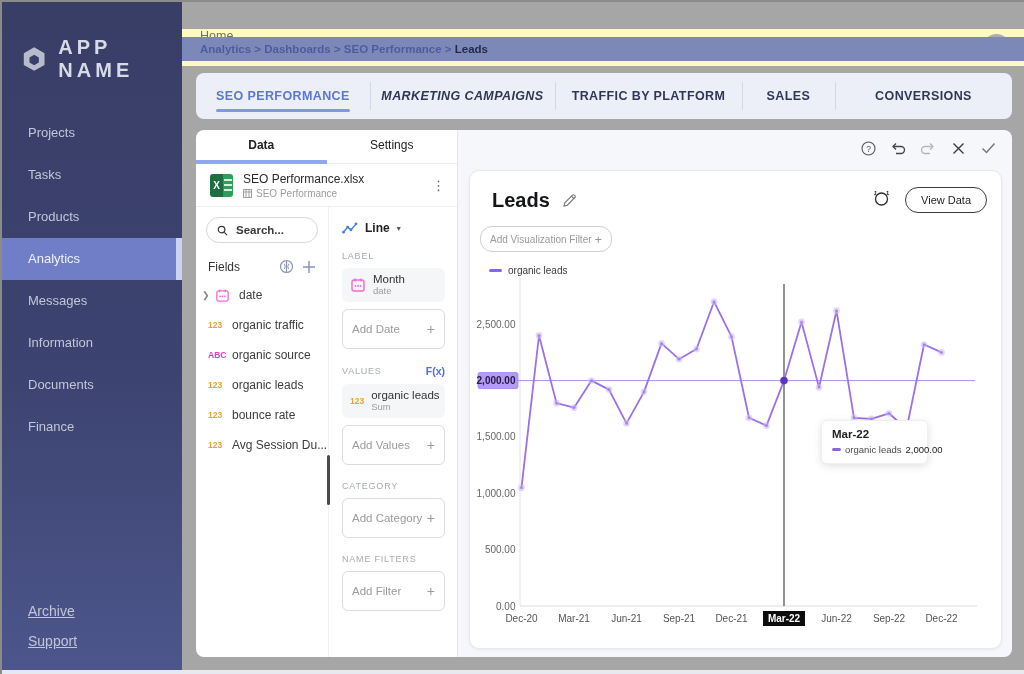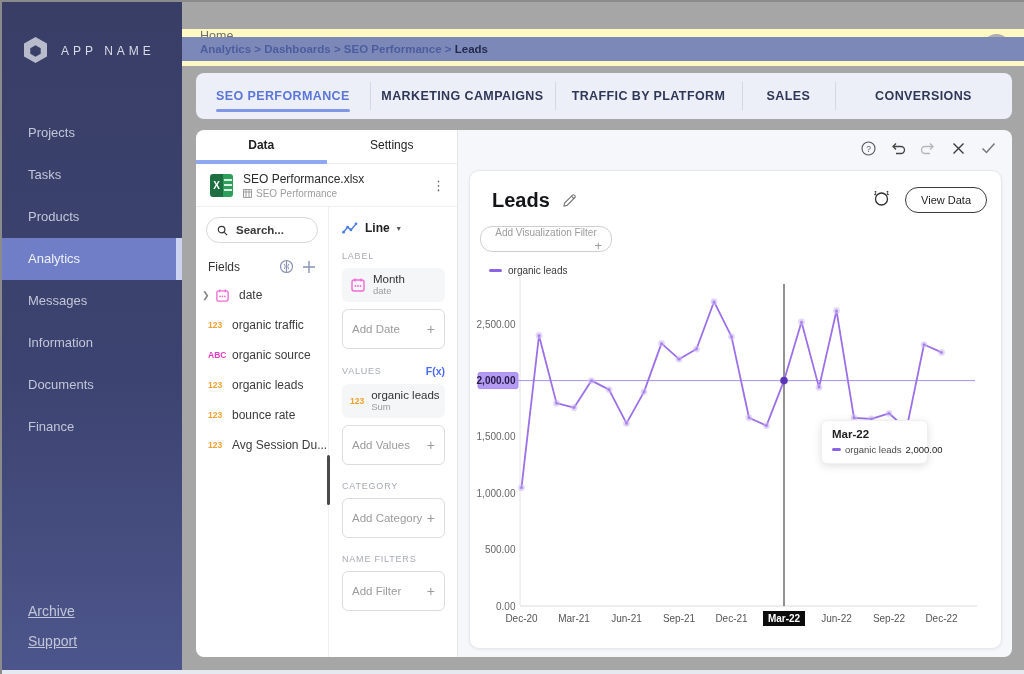--- a/index.html
+++ b/index.html
@@ -5,21 +5,21 @@
 *{margin:0;padding:0;box-sizing:border-box;}
 html,body{width:1024px;height:674px;}
 body{position:relative;font-family:"Liberation Sans",sans-serif;background:#a6a6a6;overflow:hidden;}
 .edge-top{position:absolute;left:0;top:0;width:100%;height:2px;background:#8b8b8b;z-index:50;}
 .edge-left{position:absolute;left:0;top:0;width:2px;height:100%;background:#8b8b8b;z-index:50;}
 .bottom-strip{position:absolute;left:0;top:670px;width:100%;height:4px;background:#e7e9f0;z-index:49;}
 
 
 .sidebar{position:absolute;left:0;top:0;width:182px;height:674px;background:linear-gradient(180deg,#383e66 0%,#3c4370 55%,#4d568c 100%);z-index:10;}
 .logo-row{display:flex;align-items:center;gap:12px;padding:36px 0 0 22px;}
-.logo-text{color:#d8dbe7;font-size:12px;font-weight:normal;letter-spacing:4px;}
+.logo-text{color:#d8dbe7;font-size:20px;font-weight:bold;letter-spacing:4px;}
 .nav{position:absolute;top:112px;left:0;width:100%;}
 .nav-item{height:42px;line-height:42px;padding-left:28px;color:#c2c6d8;font-size:13px;cursor:pointer;position:relative;}
 .nav-item.active{background:#6f7ec6;color:#eef1fb;}
 .nav-item.active::after{content:"";position:absolute;right:0;top:0;width:6px;height:100%;background:#ccd3f1;}
 .nav-footer{position:absolute;bottom:18px;left:0;width:100%;}
 .nav-footer .nav-item{height:30px;line-height:30px;font-size:14px;text-decoration:underline;}
 
 
 .topbar{position:absolute;left:182px;top:0;right:0;height:37px;background:#fef9c3;display:flex;margin-top:29px;}
 .topbar-home{color:#6f6f6f;font-size:12.5px;margin-left:18px;}
@@ -33,21 +33,21 @@
 .breadcrumb-bar .sep{color:#4d5c9e;font-weight:bold;white-space:pre;}
 .breadcrumb-bar .current{color:#232a4d;font-weight:bold;}
 
 
 .tabbar{position:absolute;left:196px;top:73px;width:816px;height:46px;background:#edeff8;border-radius:8px;display:flex;align-items:stretch;z-index:5;}
 .dash-tab{display:flex;align-items:center;justify-content:center;font-size:12.5px;font-weight:bold;letter-spacing:.4px;color:#2f3757;position:relative;cursor:pointer;}
 .dash-tab + .dash-tab::before{content:"";position:absolute;left:0;top:9px;bottom:9px;width:1px;background:#d4d7e6;}
 .dash-tab.active{color:#5b76d8;}
 .dash-tab.active::after{content:"";position:absolute;left:20px;right:20px;bottom:7px;height:3px;background:#8097e8;border-radius:2px;}
 .dash-tab:nth-child(1){flex:213 0 0;}
-.dash-tab:nth-child(2){flex:227 0 0;}
+.dash-tab:nth-child(2){flex:227 0 0;font-style:italic;}
 .dash-tab:nth-child(3){flex:229 0 0;}
 .dash-tab:nth-child(4){flex:114 0 0;}
 .dash-tab:nth-child(5){flex:217 0 0;}
 
 
 .main{position:absolute;left:196px;top:130px;width:816px;height:527px;border-radius:8px;z-index:5;}
 .data-panel{position:absolute;left:0;top:0;width:261px;height:527px;background:#fff;border-radius:8px 0 0 8px;}
 .dp-tabs{display:flex;height:30px;align-items:center;}
 .dp-tab{flex:1;display:flex;align-items:center;justify-content:center;font-size:12px;color:#222;}
 .dp-tab.one{font-weight:bold;}
@@ -94,21 +94,21 @@
 
 .chart-section{position:absolute;left:261px;top:0;width:555px;height:527px;background:#f6f7fb;border-radius:0 8px 8px 0;border-left:1px solid #e5e5e8;}
 .cs-icons{position:absolute;top:10px;right:16px;display:flex;align-items:center;gap:14px;}
 .cs-icons .ci{width:16px;height:16px;display:flex;align-items:center;justify-content:center;cursor:pointer;}
 .chart-card{position:absolute;left:11px;top:40px;width:533px;height:479px;background:#fff;border:1px solid #e7e8ec;border-radius:10px;box-shadow:0 1px 3px rgba(40,40,60,.06);}
 .card-head{display:flex;align-items:center;padding:16px 14px 0 22px;}
 .chart-title{font-size:20px;font-weight:bold;color:#141519;}
 .pencil{margin-left:12px;display:flex;cursor:pointer;}
 .card-head-right{margin-left:auto;display:flex;align-items:center;gap:14px;}
 .viewdata-btn{height:26px;border:1.5px solid #3c3c3c;border-radius:14px;display:flex;align-items:center;padding:0 15px;font-size:11px;color:#1d1d1d;background:#fff;cursor:pointer;font-family:Liberation Sans, sans-serif;}
-.viz-filter{margin:13px 0 0 10px;width:132px;height:26px;border:1px solid #cfcfcf;border-radius:12px;display:flex;align-items:center;padding:0 9px;flex-direction:column;}
+.viz-filter{margin:13px 0 0 10px;width:132px;height:26px;border:1px solid #cfcfcf;border-radius:12px;display:flex;align-items:center;padding:0 9px;}
 .viz-filter .txt{font-size:10px;color:#9b9b9b;white-space:nowrap;}
 .viz-filter .plus{margin-left:auto;color:#9b9b9b;font-size:13px;}
 .legend{position:absolute;left:19px;top:94px;display:flex;align-items:center;gap:6px;}
 .legend .dash{width:13px;height:3px;background:#8a63e6;border-radius:2px;}
 .legend .txt{font-size:10px;color:#3a3a3a;}
 #chart-svg{position:absolute;left:2px;top:88px;}
 #chart-svg text{font-family:"Liberation Sans",sans-serif;font-size:10px;}
 .tooltip{position:absolute;left:351px;top:249px;width:107px;height:44px;background:#fff;border:1px solid #f0f0f0;border-radius:6px;box-shadow:0 2px 8px rgba(0,0,0,.13);padding:7px 10px 0 10px;z-index:6;}
 .tooltip .tt-title{font-size:11.5px;font-weight:bold;color:#222;}
 .tooltip .tt-row{display:flex;align-items:center;gap:4px;margin-top:4px;}

